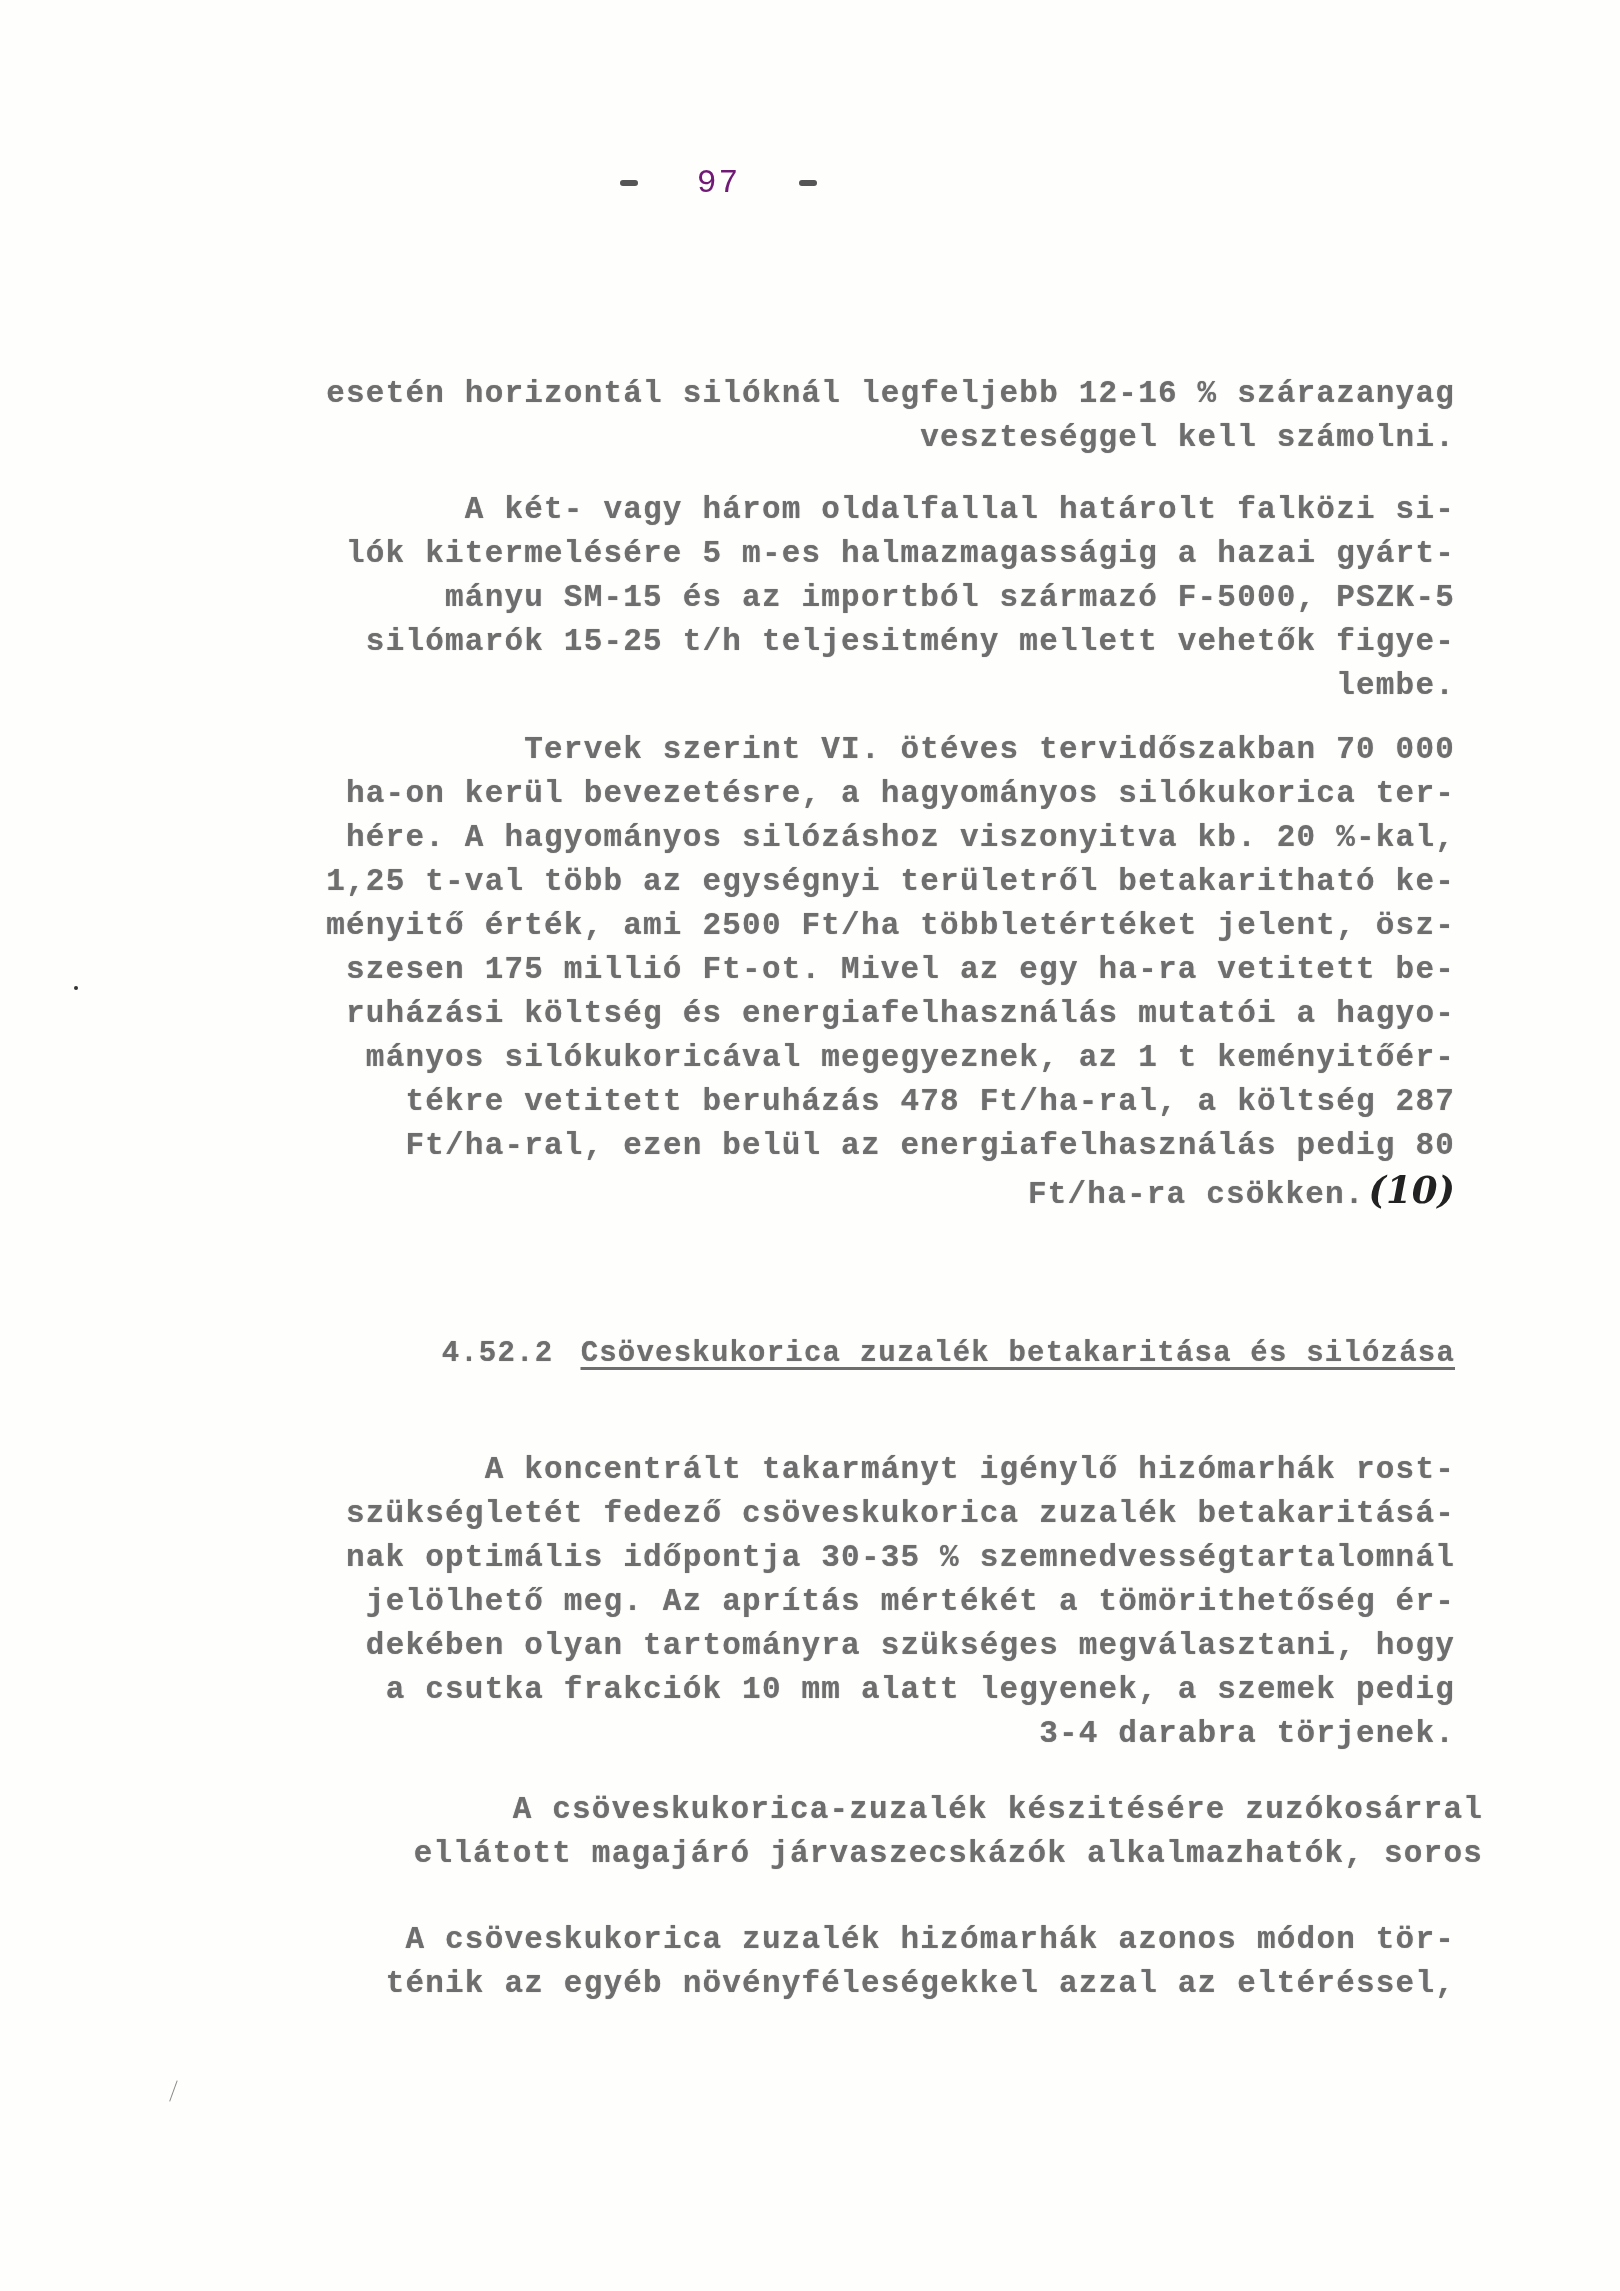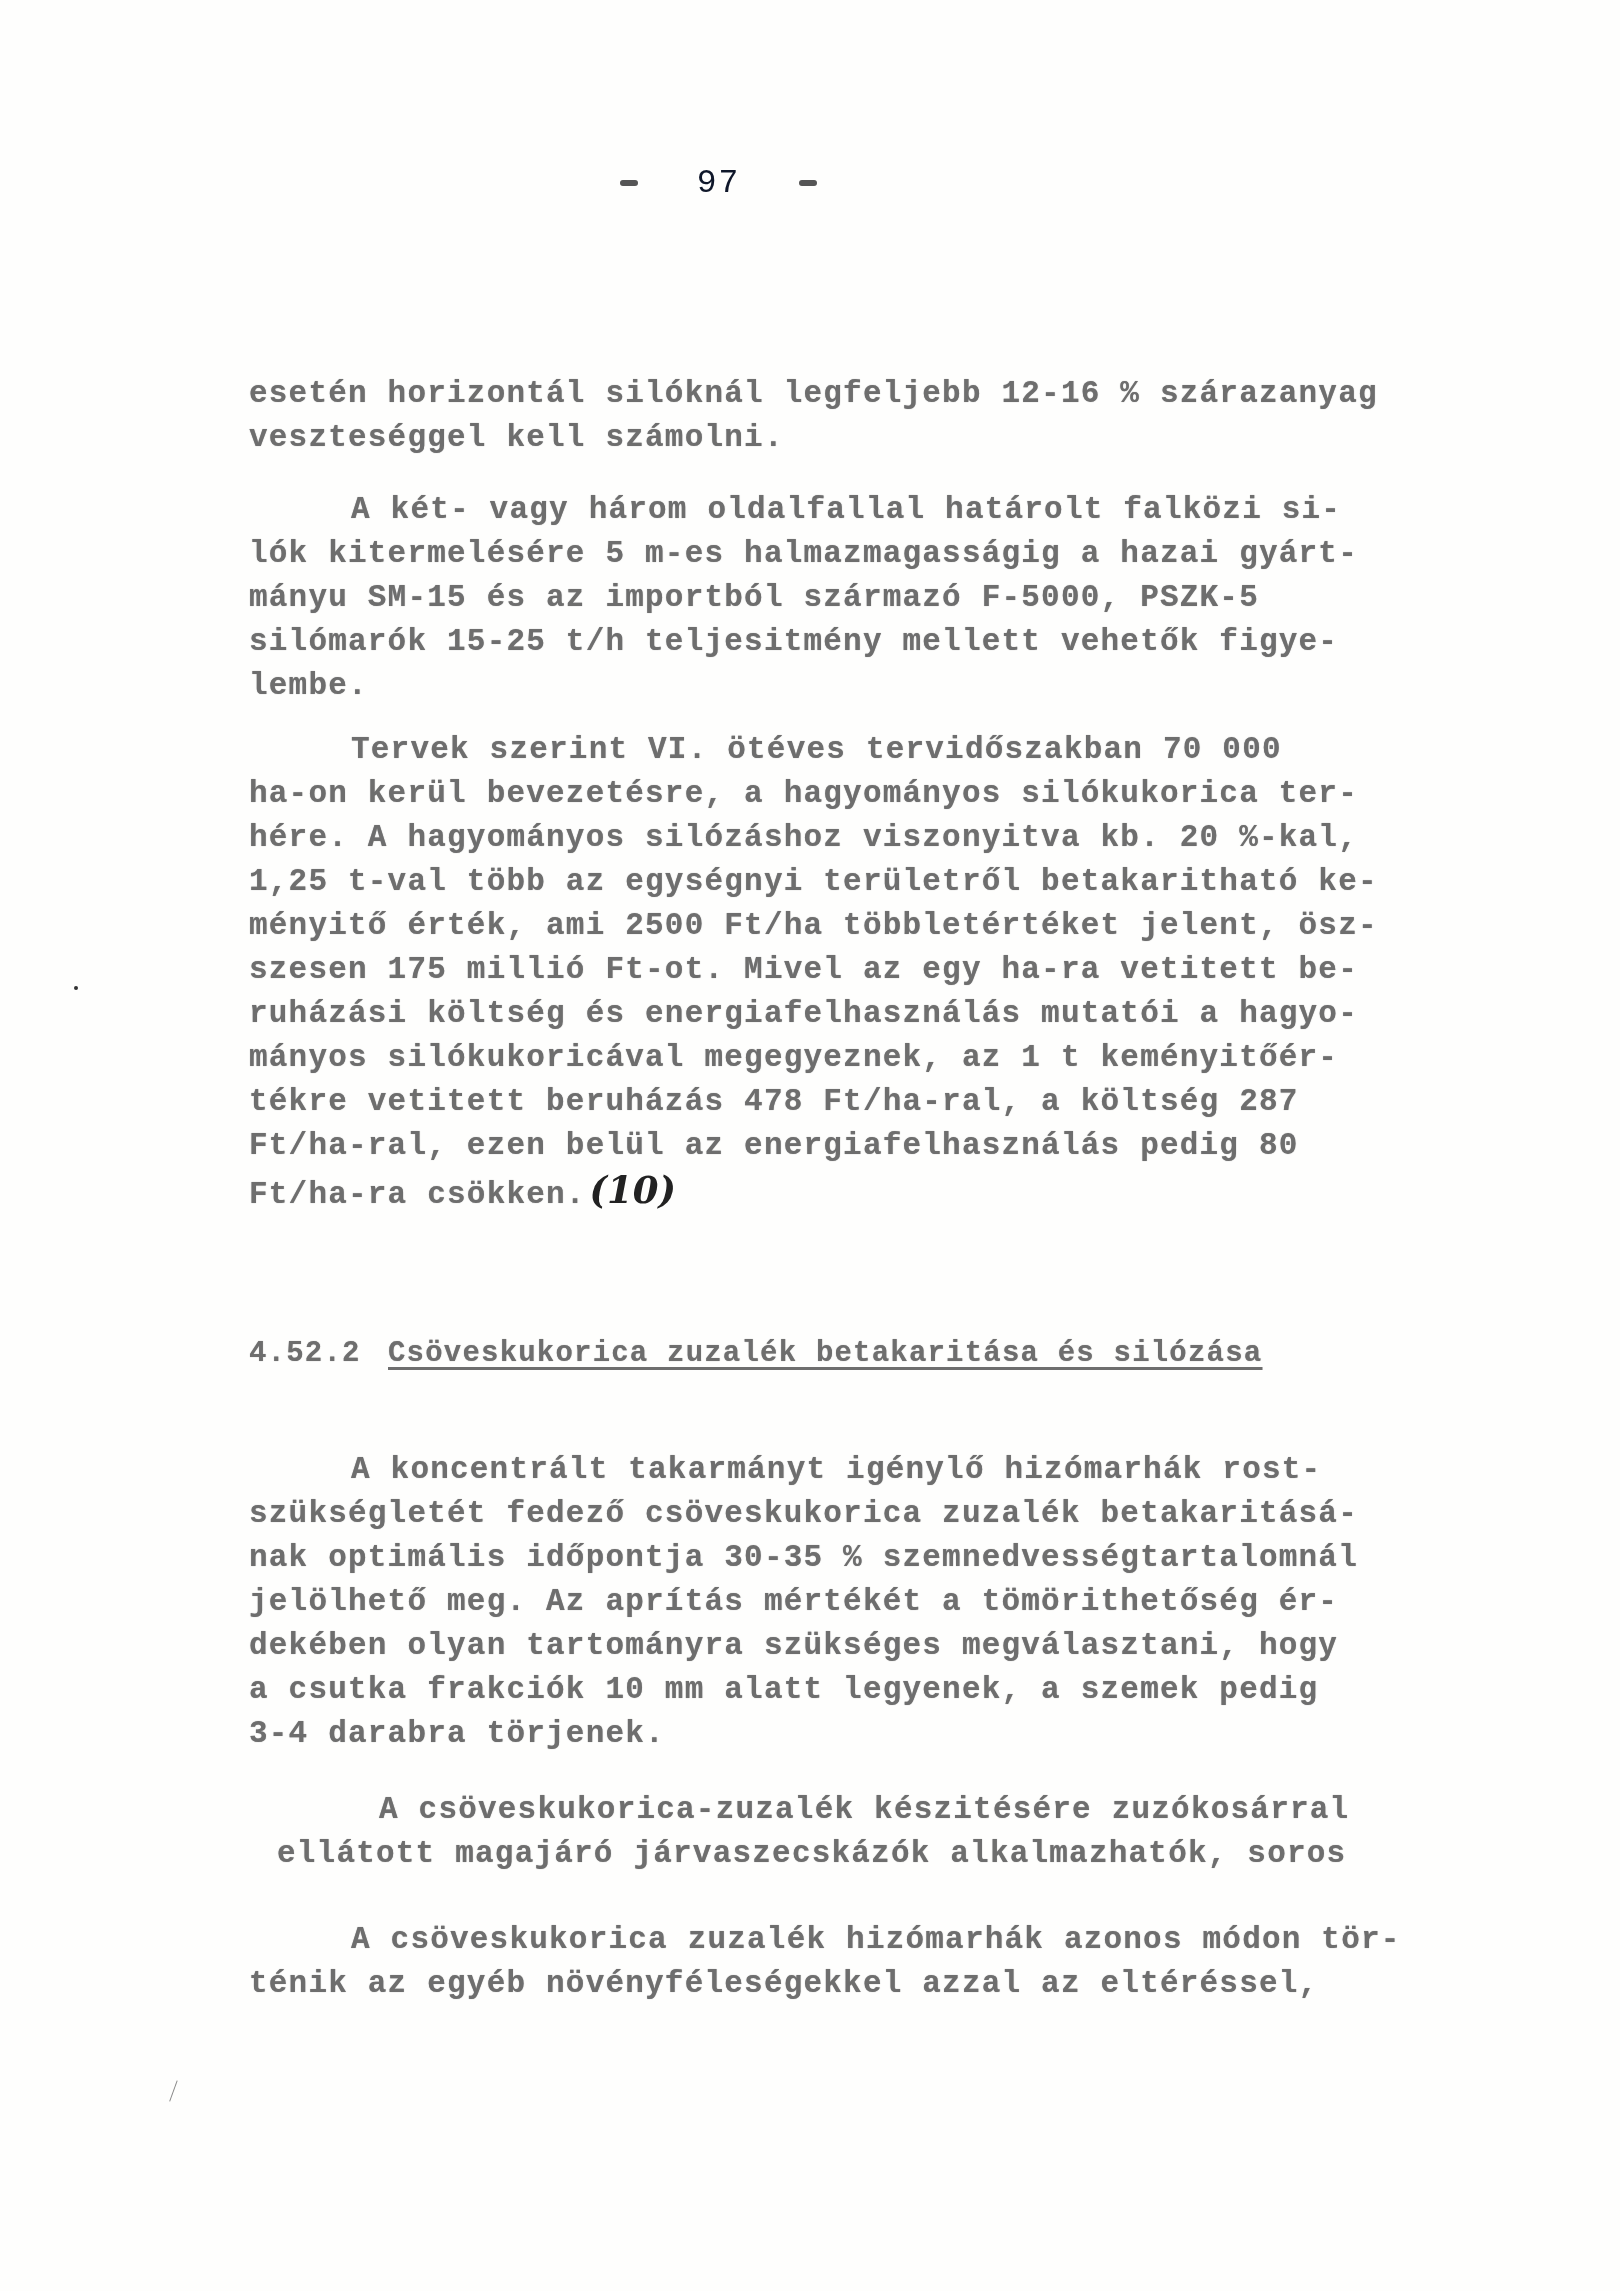--- a/index.html
+++ b/index.html
@@ -21,21 +21,21 @@
       height: 2292px;
     }
     .page-number {
       position: absolute;
       left: 0;
       width: 1437px;
       top: 165px;
       text-align: center;
       font-family: "Liberation Mono", "DejaVu Sans Mono", monospace;
       font-size: 33px;
-      color: #0f172a;
+      color: #701a75;
       letter-spacing: 2px;
     }
     .page-number .dash {
       display: inline-block;
       width: 17.6px;
       height: 5.9px;
       background: #555;
       border-radius: 2.9px;
       vertical-align: middle;
       margin: 0 59px;
@@ -49,20 +49,21 @@
       font-weight: bold;
       color: #6e6e6e;
       letter-spacing: 1.2px;
       text-shadow: 0 0 1px #9a9a9a;
     }
     .line {
       display: block;
       white-space: pre;
       height: 44px;
       line-height: 44px;
+      text-align: right;
     }
     .indent { padding-left: 102px; }
     #para1 { top: 372px; }
     #para2 { top: 488px; }
     #para3 { top: 728px; }
     #heading {
       top: 1332px;
       font-size: 29px;
     }
     #heading .num { margin-right: 27.4px; }

